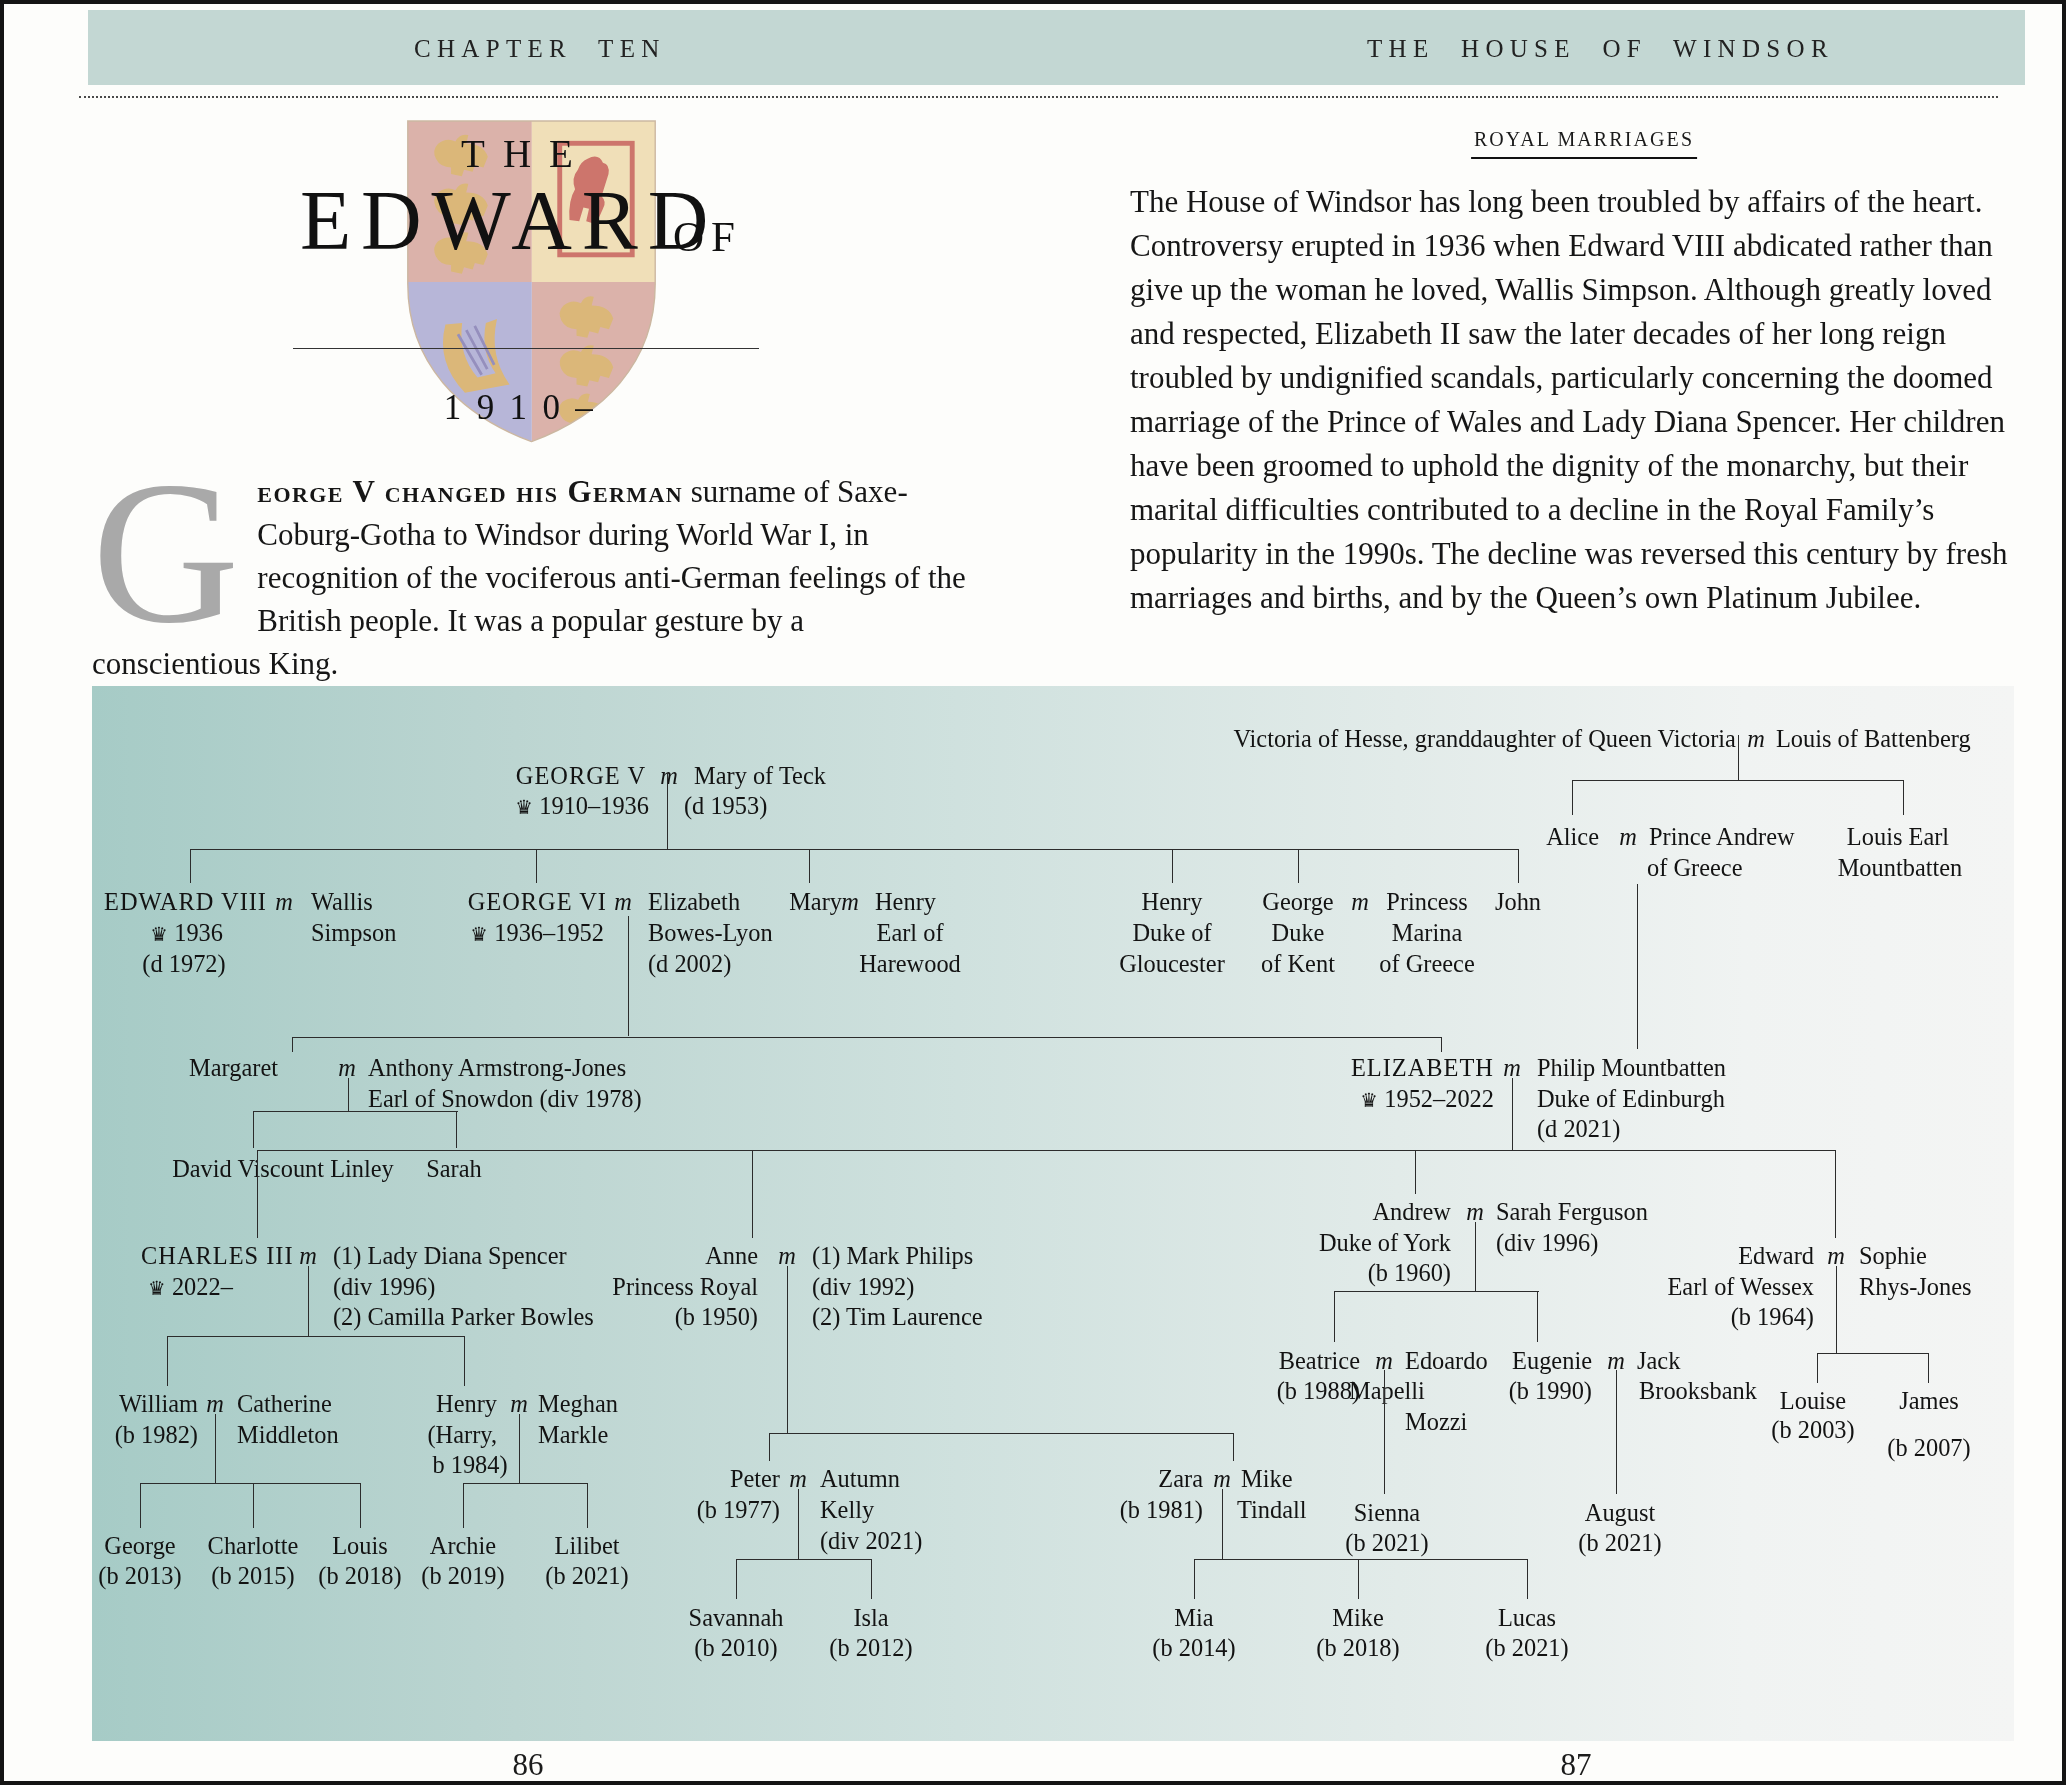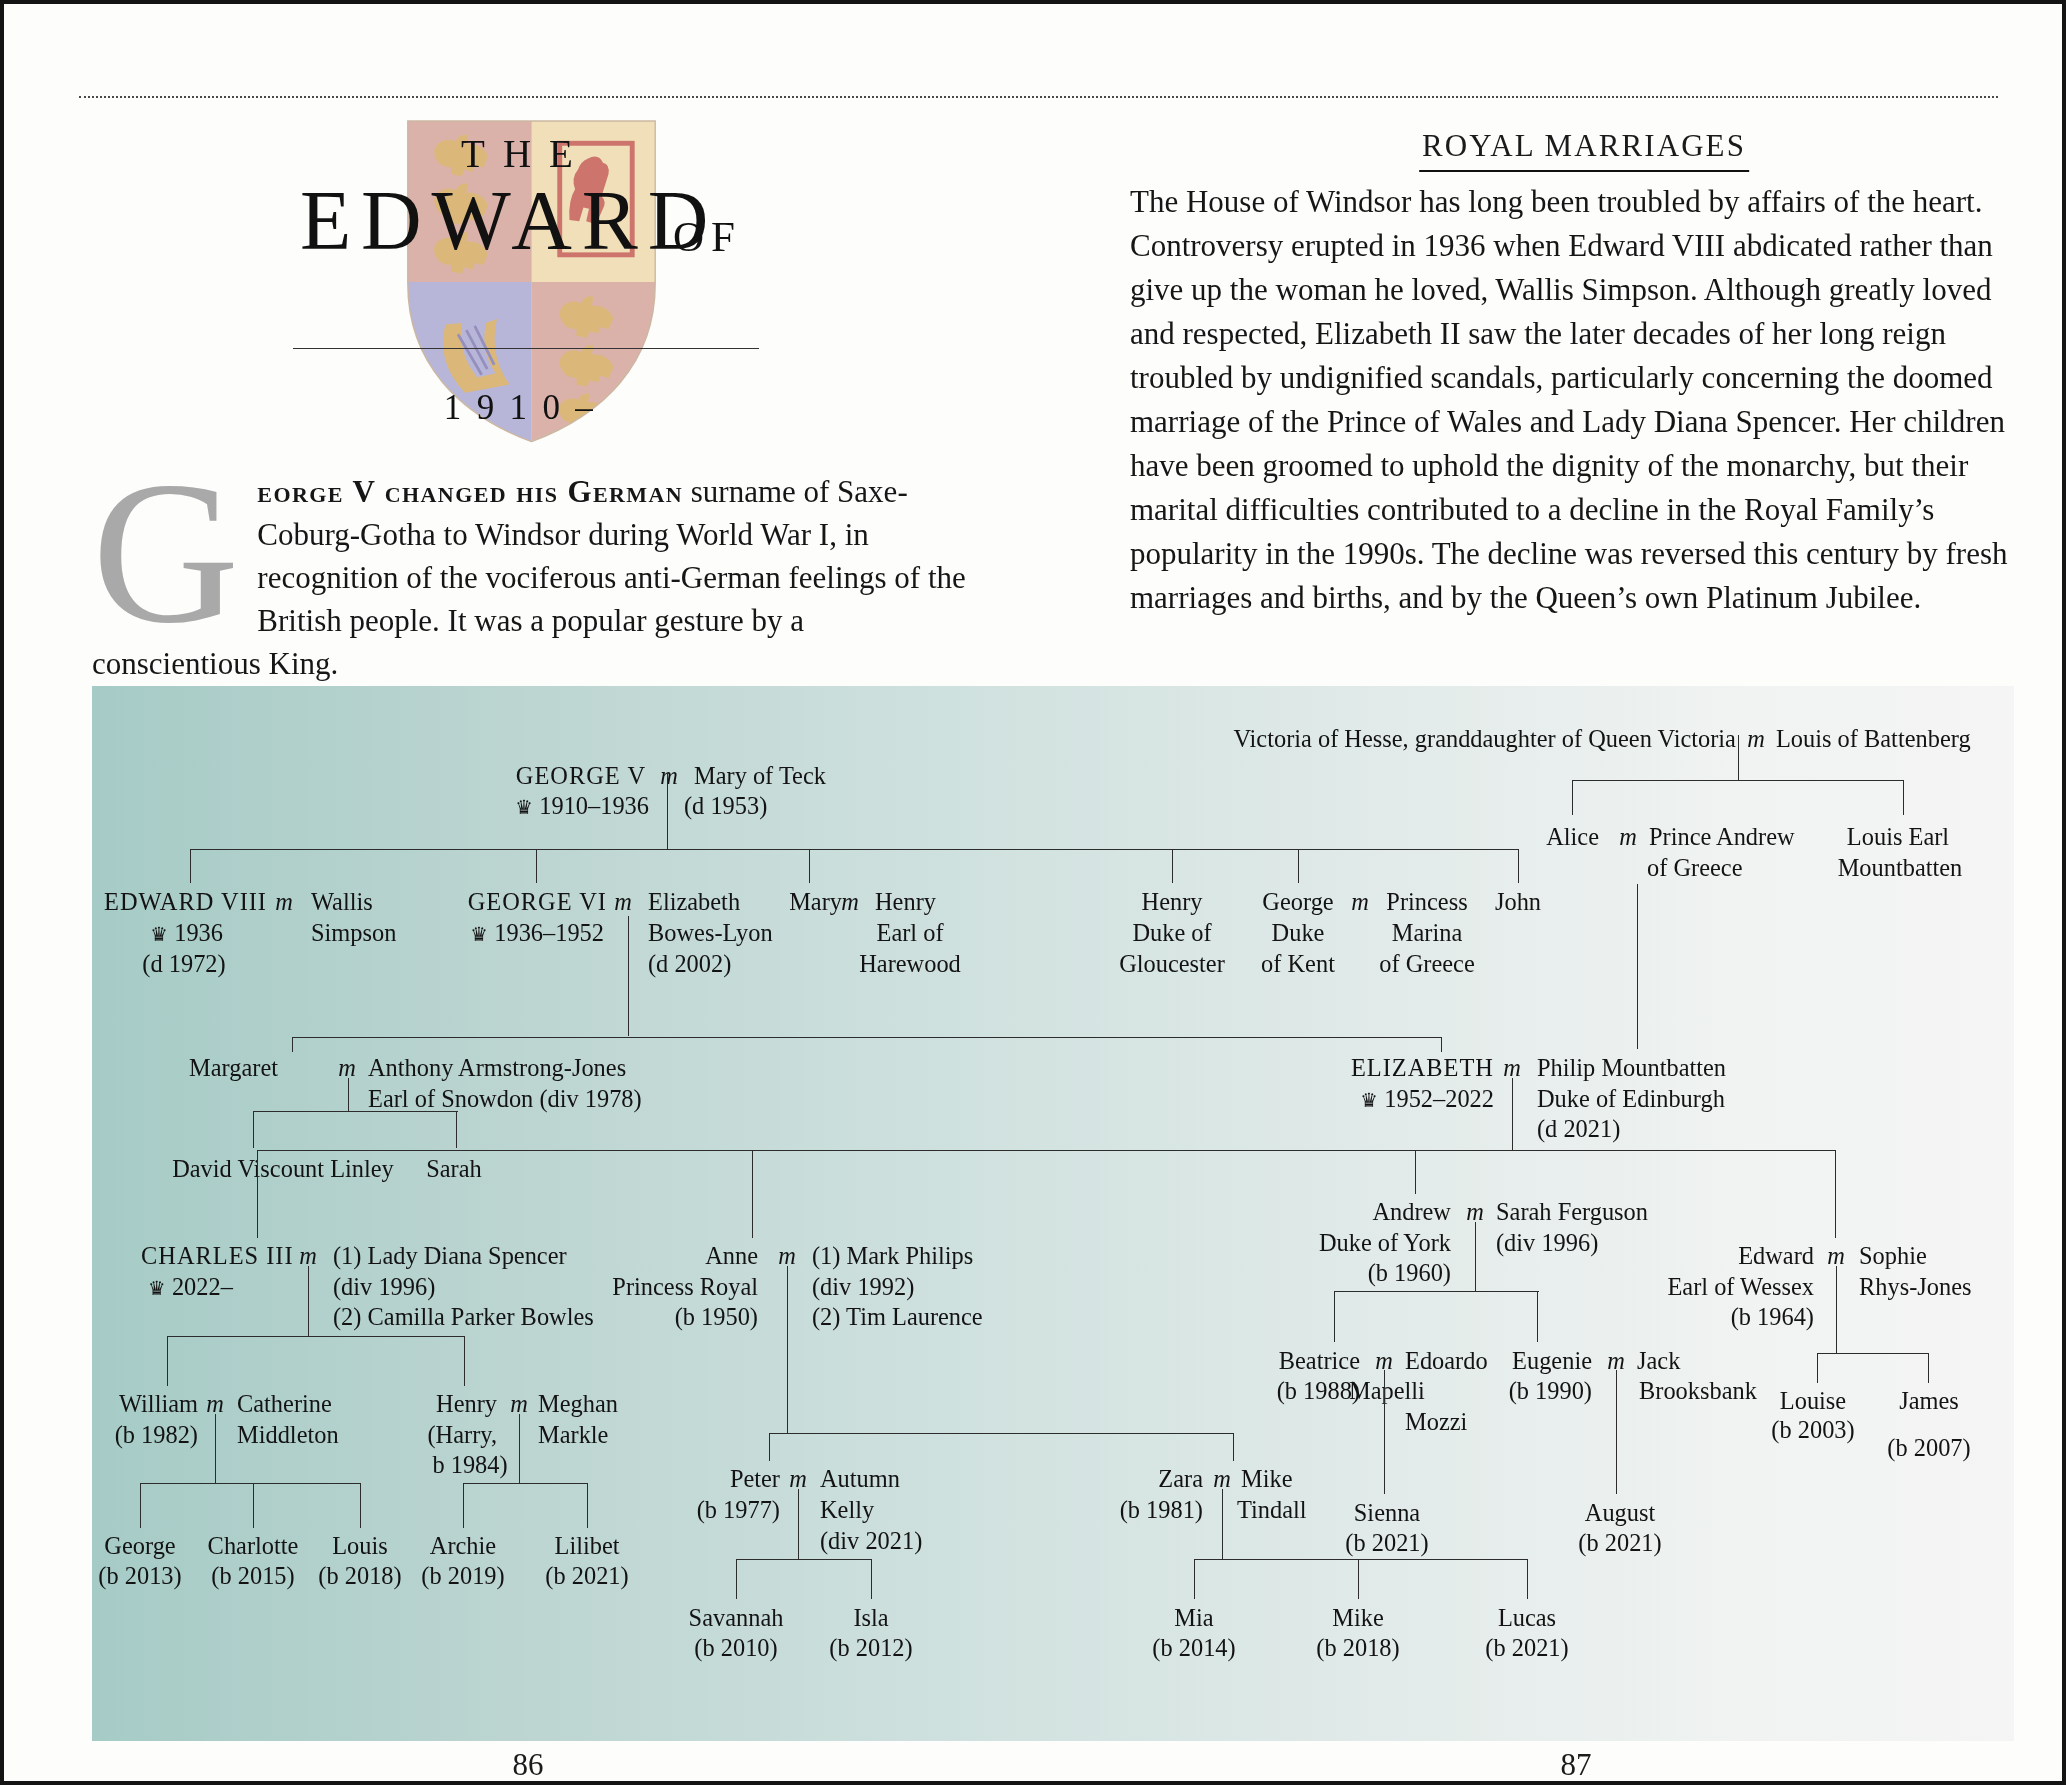--- a/index.html
+++ b/index.html
@@ -19,40 +19,44 @@
   .ttl-of{left:669px;top:208px;font-size:43px;letter-spacing:7px;}
   .ttl-windsor{left:286px;top:249px;font-size:84px;letter-spacing:6.3px;}
   .ttl-rule{position:absolute;left:289px;top:344px;width:466px;height:1.4px;background:#333;z-index:2;}
   .ttl-dates{left:522px;top:384px;font-size:35px;letter-spacing:15.4px;transform:translateX(-50%);}
   
   .intro{position:absolute;left:88px;top:466px;width:885px;font-size:31px;line-height:43px;color:#161616;}
   .dropcap{float:left;font-size:204px;line-height:152px;color:#a9a9a9;margin:5.6px 18px 0 0;}
   .sc{font-variant:small-caps;letter-spacing:1.4px;font-weight:bold;}
   
   .rm-head-wrap{position:absolute;left:1572px;top:124px;transform:translateX(-50%);z-index:2;}
-  .rm-head{font-size:31px;letter-spacing:2.1px;border-bottom:2.1px solid #111;padding:0 2.8px 5.6px 2.8px;white-space:nowrap;margin-left:16px;}
+  .rm-head{font-size:20px;letter-spacing:2.1px;border-bottom:2.1px solid #111;padding:0 2.8px 5.6px 2.8px;white-space:nowrap;margin-left:16px;}
   .rm-body{position:absolute;left:1126px;top:176px;width:890px;font-size:31px;line-height:44px;color:#161616;text-align:left;}
   
   .tree{position:absolute;left:88px;top:682px;width:1922px;height:1055px;
         background:linear-gradient(90deg,#a6cbc6 0%,#bcd5d1 22%,#cfe1de 45%,#e2ebe9 68%,#f0f3f2 86%,#f4f5f4 100%);}
   .t{position:absolute;white-space:nowrap;font-size:24.4px;line-height:28px;color:#131313;}
   .tc{transform:translateX(-50%);}
   .royal{letter-spacing:1px;}
   .mm{font-style:italic;}
   .gap{display:inline-block;width:11.2px;}
   .crown{font-family:"DejaVu Sans",sans-serif;font-size:19.6px;margin-right:6.3px;}
   .ln{position:absolute;background:#2c2c2c;}
   
   .folio{position:absolute;top:1743px;font-size:31px;transform:translateX(-50%);text-decoration:underline;text-underline-offset:5.6px;}
 </style>
 </head>
 <body>
 
 <div class="page">
 
+  <div class="band">
+    <div class="band-text" style="left:326px">CHAPTER TEN</div>
+    <div class="band-text" style="left:1279px">THE HOUSE OF WINDSOR</div>
+  </div>
   <div class="dotted"></div>
 
   <svg class="shield" width="253" height="328" viewBox="0 0 363 470">
     <defs>
       <clipPath id="sh">
           <path d="M4,4 H359 V238 C359,352 284,426 181.5,464 C79,426 4,352 4,238 Z"></path>
         </clipPath>
       <path id="lion" d="M8,26 Q4,18 10,12 Q18,6 26,10 Q30,2 38,4 L36,12 Q52,12 56,24 L52,34 L44,32 L42,38 L34,36 L32,42 L22,40 L22,34 Q12,34 8,26 Z" fill="#d9b26e"></path>
     </defs>
     <g clip-path="url(#sh)">

